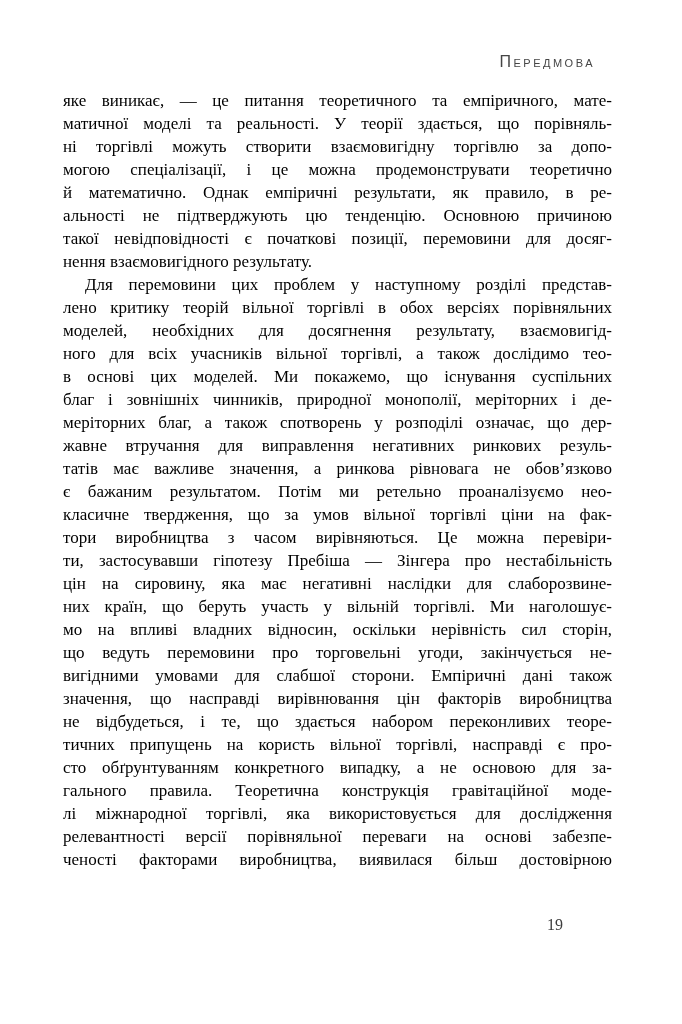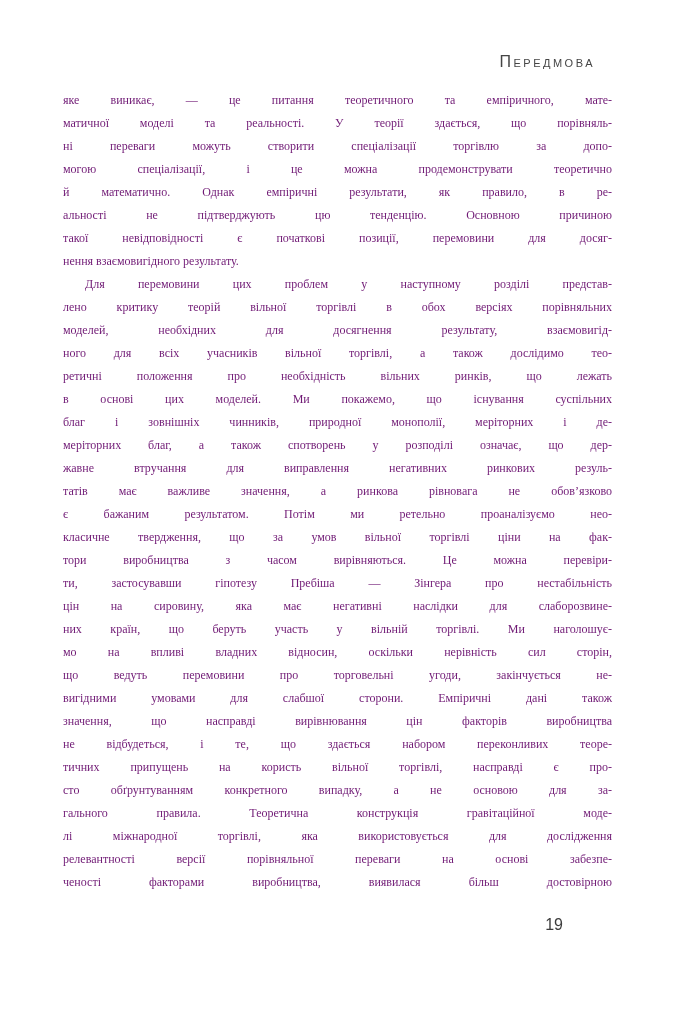--- a/index.html
+++ b/index.html
@@ -25,23 +25,23 @@
     font-size: 16px;
     letter-spacing: 2.5px;
     color: #454545;
     white-space: nowrap;
   }
   .body-text {
     position: absolute;
     left: 63px;
     top: 89px;
     width: 549px;
-    font-size: 12px;
+    font-size: 17px;
     line-height: 23px;
-    color: #701a75;
+    color: #000000;
   }
   .paragraph {
     margin: 0;
     padding: 0;
   }
   .line {
     height: 23px;
     text-align: justify;
     text-align-last: justify;
     white-space: normal;
@@ -51,46 +51,45 @@
   }
   .line.indent {
     padding-left: 22px;
   }
   .folio {
     position: absolute;
     top: 916px;
     right: 119px;
     font-size: 16px;
     color: #3d3d3d;
-    font-family: Liberation Sans, sans-serif;
+    font-family: Liberation Serif, serif;
   }
 </style>
 </head>
 <body>
 
 <div class="page">
   <div class="running-header">Передмова</div>
 
   <div class="body-text">
       <div class="paragraph">
         <div class="line">яке виникає, — це питання теоретичного та емпіричного, мате-</div>
         <div class="line">матичної моделі та реальності. У теорії здається, що порівняль-</div>
-        <div class="line">ні переваги можуть створити спеціалізації торгівлю за допо-</div>
+        <div class="line">ні торгівлі можуть створити взаємовигідну торгівлю за допо-</div>
         <div class="line">могою спеціалізації, і це можна продемонструвати теоретично</div>
         <div class="line">й математично. Однак емпіричні результати, як правило, в ре-</div>
         <div class="line">альності не підтверджують цю тенденцію. Основною причиною</div>
         <div class="line">такої невідповідності є початкові позиції, перемовини для досяг-</div>
         <div class="line flush">нення взаємовигідного результату.</div>
       </div>
       <div class="paragraph">
         <div class="line indent">Для перемовини цих проблем у наступному розділі представ-</div>
         <div class="line">лено критику теорій вільної торгівлі в обох версіях порівняльних</div>
         <div class="line">моделей, необхідних для досягнення результату, взаємовигід-</div>
         <div class="line">ного для всіх учасників вільної торгівлі, а також дослідимо тео-</div>
-        <div class="line">ретичні положення про необхідність вільних ринків, що лежать</div>
         <div class="line">в основі цих моделей. Ми покажемо, що існування суспільних</div>
         <div class="line">благ і зовнішніх чинників, природної монополії, меріторних і де-</div>
         <div class="line">меріторних благ, а також спотворень у розподілі означає, що дер-</div>
         <div class="line">жавне втручання для виправлення негативних ринкових резуль-</div>
         <div class="line">татів має важливе значення, а ринкова рівновага не обов’язково</div>
         <div class="line">є бажаним результатом. Потім ми ретельно проаналізуємо нео-</div>
         <div class="line">класичне твердження, що за умов вільної торгівлі ціни на фак-</div>
         <div class="line">тори виробництва з часом вирівняються. Це можна перевіри-</div>
         <div class="line">ти, застосувавши гіпотезу Пребіша — Зінгера про нестабільність</div>
         <div class="line">цін на сировину, яка має негативні наслідки для слаборозвине-</div>

